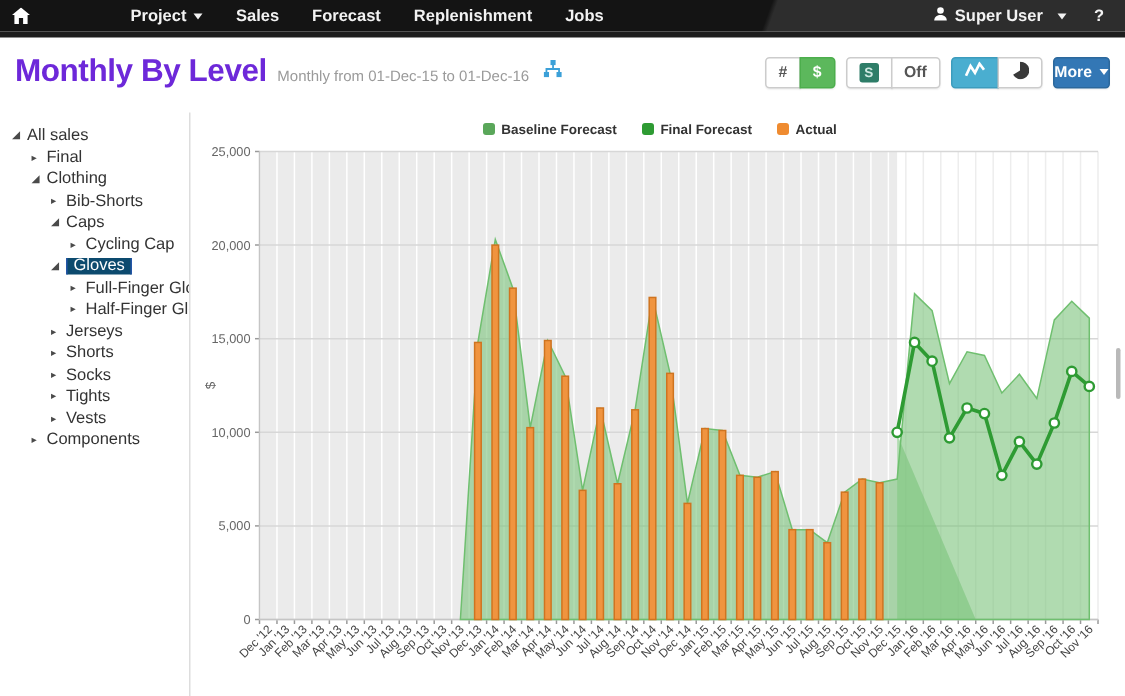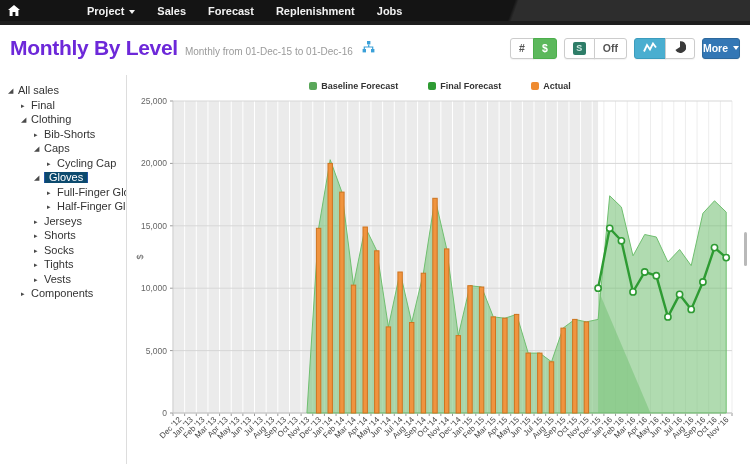--- a/index.html
+++ b/index.html
@@ -48,41 +48,54 @@
   .tree-arrow{display:inline-block;width:10px;font-size:7px;color:#4a4a4a;cursor:pointer;
               vertical-align:1px;}
   .tree-label{color:#333;}
   .tree-label.sel{background:#0c4a6e;color:#fff;border-radius:3px;padding:1px 4px;
                   border:1px solid #2456a8;}
   .side-scroll{position:absolute;right:3px;top:232px;width:3px;height:34px;background:#b9b9b9;
                border-radius:2px;}
   
   .chart-wrap{position:absolute;top:75px;left:130px;width:620px;height:389px;}
   .legend{position:absolute;top:6px;left:0;right:0;display:flex;justify-content:center;
-          gap:30px;font-size:9px;color:#333;font-weight:600;}
+          gap:17px;font-size:9px;color:#333;font-weight:600;}
   .legend-item{display:flex;align-items:center;gap:4px;cursor:pointer;}
   .legend-swatch{width:8px;height:8px;border-radius:2px;display:inline-block;}
   svg text{font-family:"Liberation Sans",sans-serif;}
 </style>
 </head>
 <body>
 
 <div class="navbar">
   <span class="home-btn">
     <svg width="12" height="11" viewBox="0 0 12 11">
         <path d="M6 0 L12 5 L10.4 5 L10.4 11 L7.4 11 L7.4 7 L4.6 7 L4.6 11 L1.6 11 L1.6 5 L0 5 Z" fill="#fff"></path>
       </svg>
   </span>
   <nav class="nav-items" id="nav-items">
       <span class="nav-item">Project<i class="caret"></i></span>
       <span class="nav-item">Sales</span>
       <span class="nav-item">Forecast</span>
       <span class="nav-item">Replenishment</span>
       <span class="nav-item">Jobs</span>
     </nav>
+  <div class="nav-right">
+    <span class="user-menu">
+      <span>
+        <svg width="10" height="10" viewBox="0 0 10 10">
+            <circle cx="5" cy="3" r="2.2" fill="#fff"></circle>
+            <path d="M0.8 9.6 C1 6.9 3 6 5 6 C7 6 9 6.9 9.2 9.6 Z" fill="#fff"></path>
+          </svg>
+      </span>
+      <span>Super User</span>
+      <i class="caret"></i>
+    </span>
+    <span class="help-btn">?</span>
+  </div>
 </div>
 <div class="nav-strip"></div>
 
 <div class="header">
   <div class="title-block">
     <h1>Monthly By Level</h1>
     <span class="subtitle">Monthly from 01-Dec-15 to 01-Dec-16</span>
     <span class="org-icon">
       <svg width="13" height="12" viewBox="0 0 13 12">
           <rect x="5" y="0" width="3.4" height="3.4" fill="#3ba0d8"></rect>

